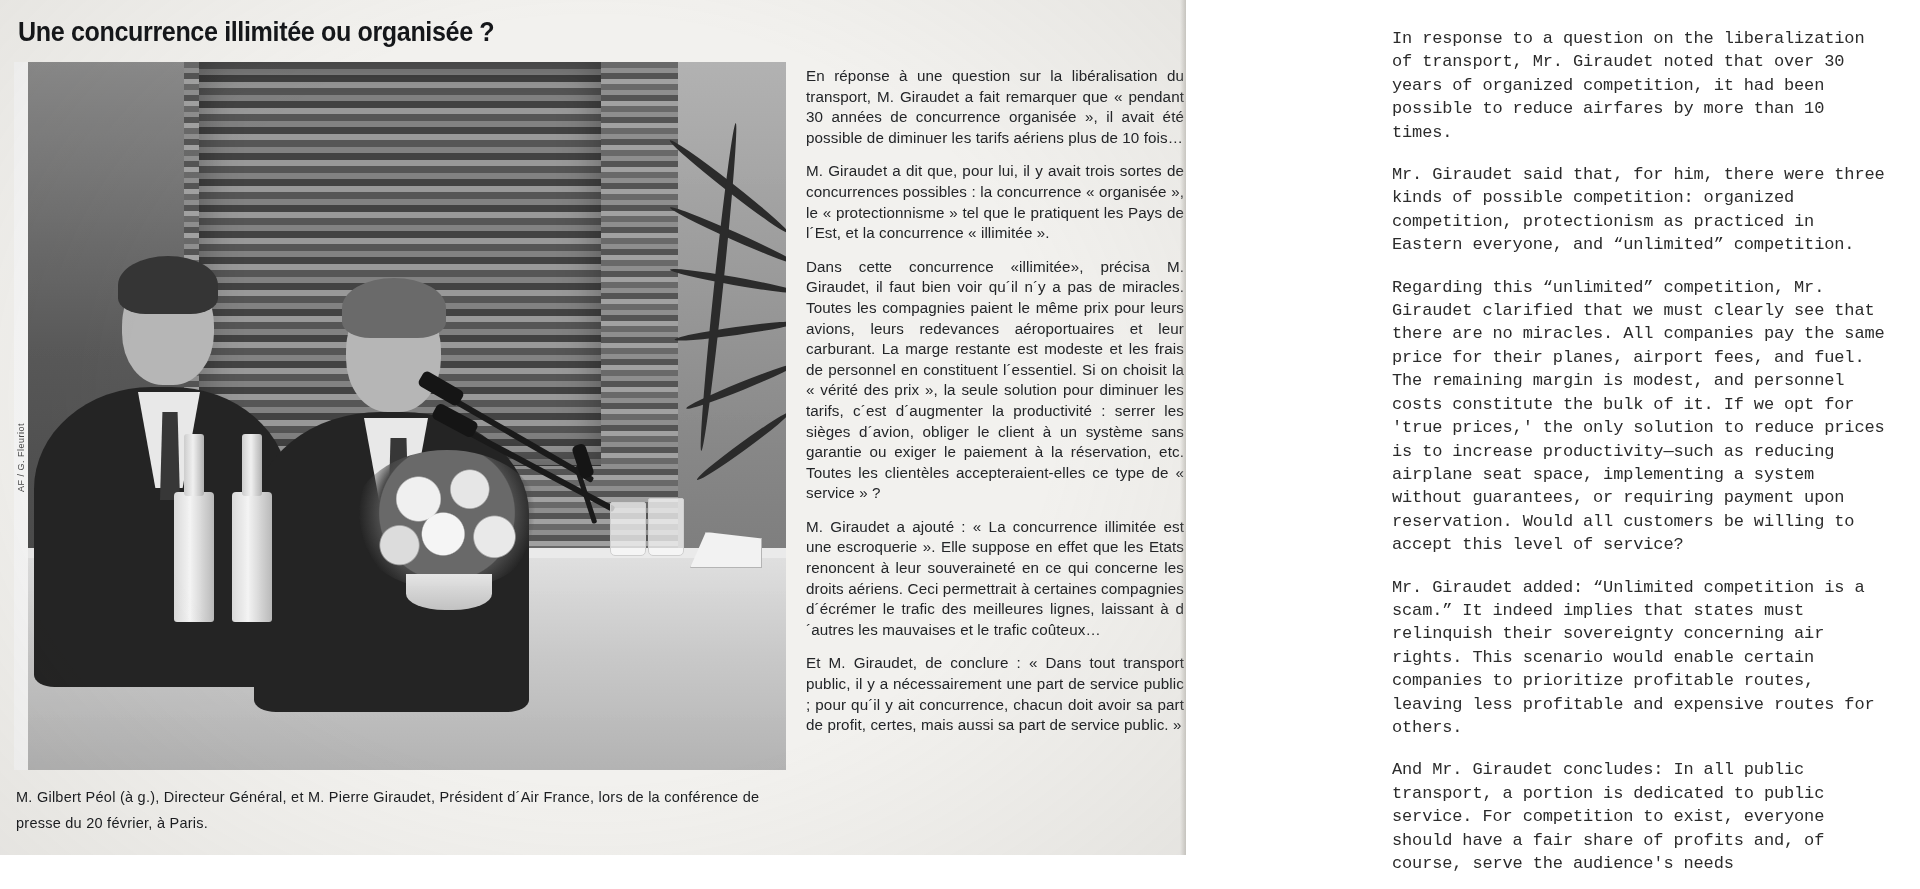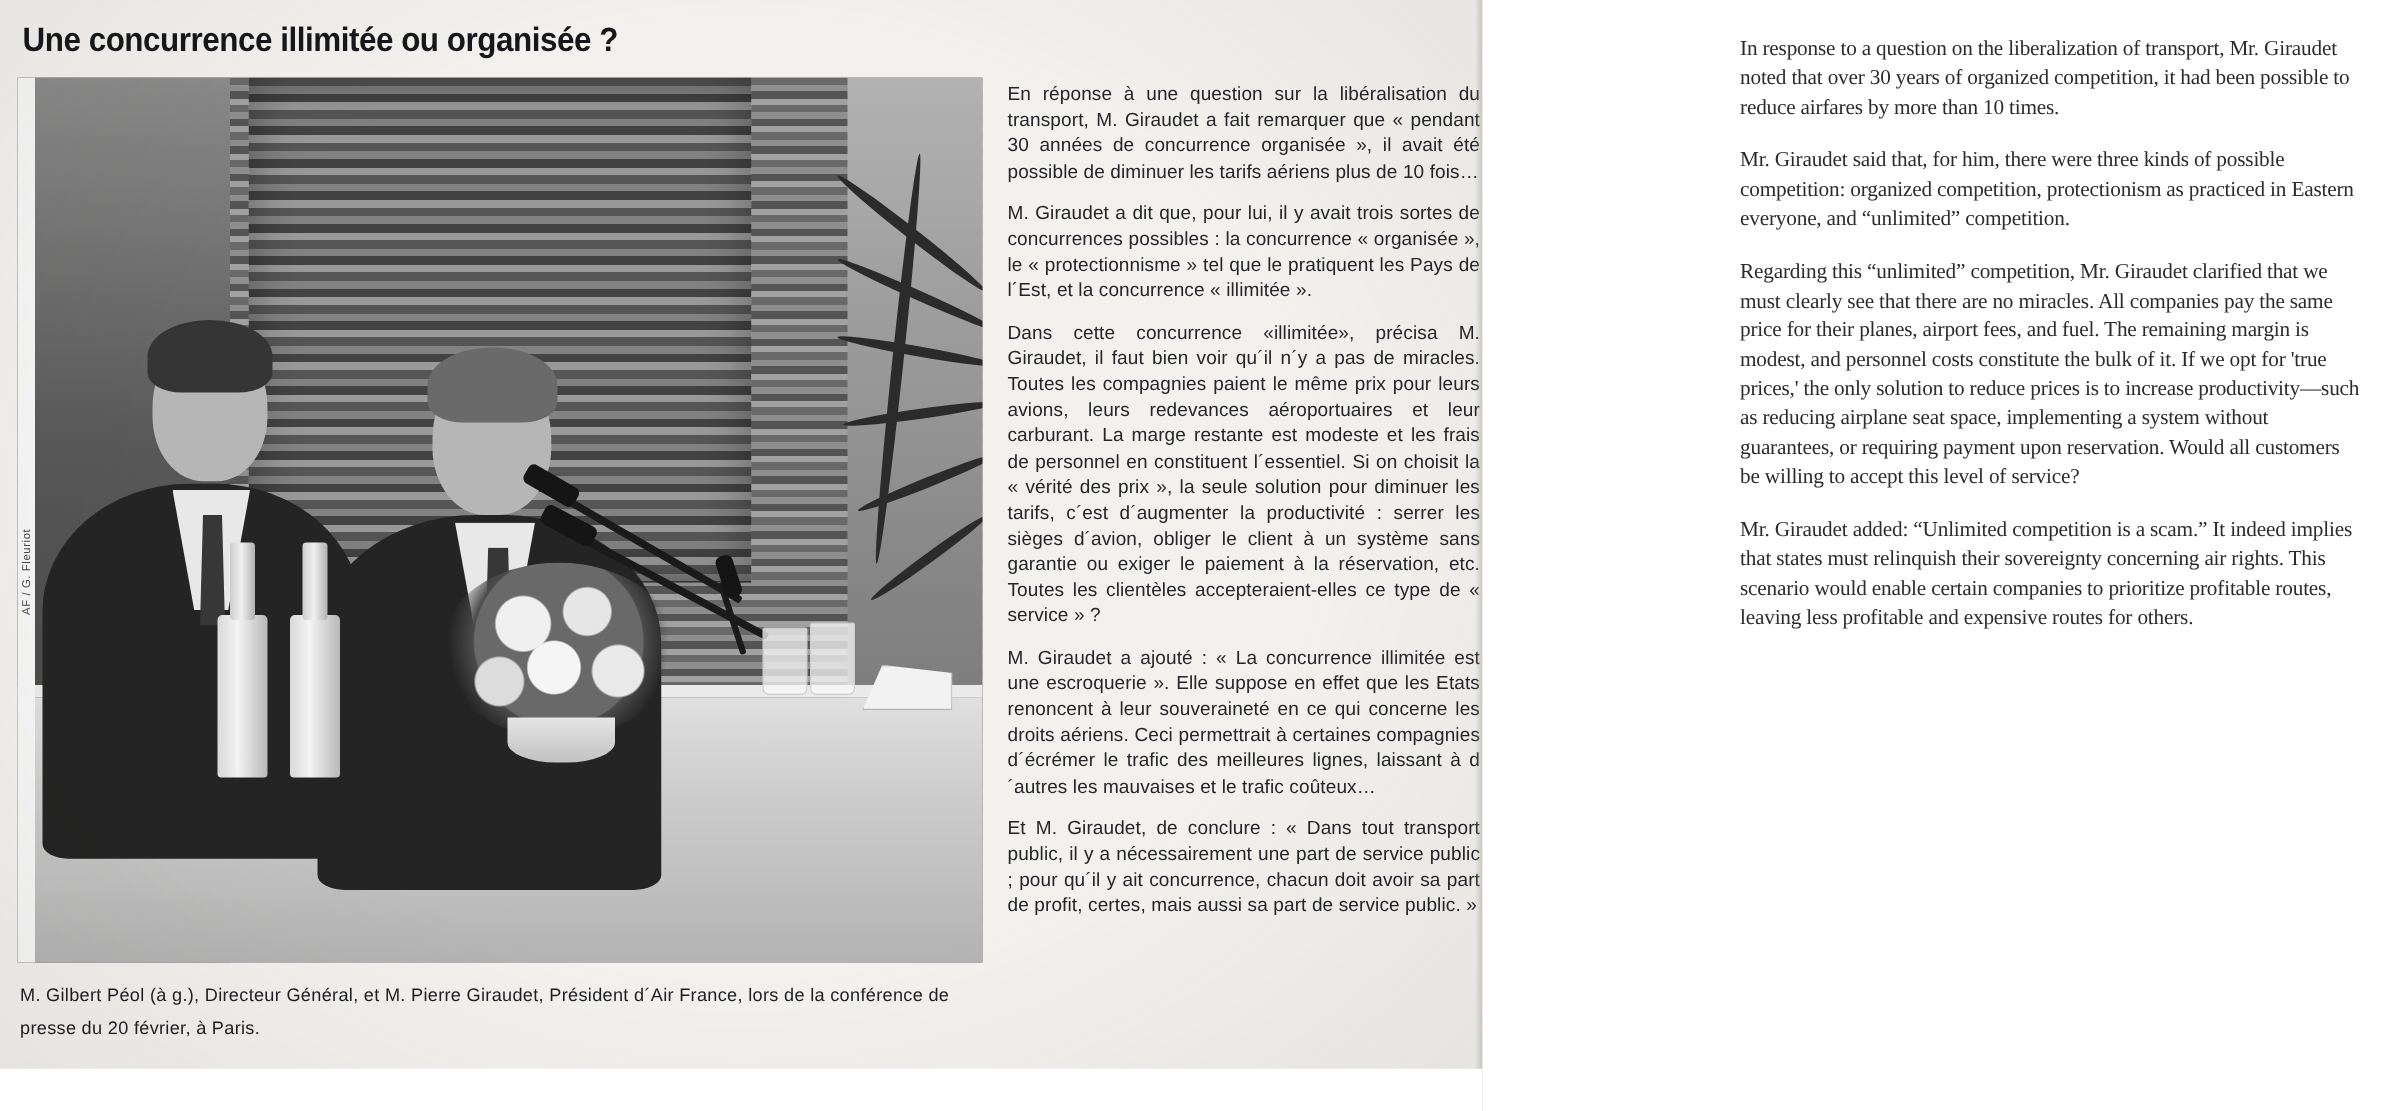--- a/index.html
+++ b/index.html
@@ -201,21 +201,21 @@
     font-family:"Liberation Sans", sans-serif;
     font-weight:700;
     font-size:19.5px;
     line-height:25px;
     color:#2b2b2b;
     margin:6px 0 0 0;
     letter-spacing:-0.1px;
   }
   .en-col p.body{
     margin:19px 0 0 0;
-    font-family:Liberation Serif, serif;
+    font-family:Liberation Mono, monospace;
     font-size:17px;
     line-height:23.4px;
     color:#2b2b2b;
     letter-spacing:-0.15px;
   }
 </style>
 </head>
 <body>
 
 <div class="page">
@@ -306,15 +306,16 @@
       <div class="scan-right-edge"></div>
       <div class="scan-bottom-edge"></div>
     </div>
   </div>
 
   <div class="en-col">
     <p class="body">In response to a question on the liberalization of transport, Mr. Giraudet noted that over 30 years of organized competition, it had been possible to reduce airfares by more than 10 times.</p>
     <p class="body">Mr. Giraudet said that, for him, there were three kinds of possible competition: organized competition, protectionism as practiced in Eastern everyone, and “unlimited” competition.</p>
     <p class="body">Regarding this “unlimited” competition, Mr. Giraudet clarified that we must clearly see that there are no miracles. All companies pay the same price for their planes, airport fees, and fuel. The remaining margin is modest, and personnel costs constitute the bulk of it. If we opt for 'true prices,' the only solution to reduce prices is to increase productivity—such as reducing airplane seat space, implementing a system without guarantees, or requiring payment upon reservation. Would all customers be willing to accept this level of service?</p>
     <p class="body">Mr. Giraudet added: “Unlimited competition is a scam.” It indeed implies that states must relinquish their sovereignty concerning air rights. This scenario would enable certain companies to prioritize profitable routes, leaving less profitable and expensive routes for others.</p>
+    <p class="body">And Mr. Giraudet concludes: In all public transport, a portion is dedicated to public service. For competition to exist, everyone should have a fair share of profits and, of course, serve the audience's needs</p>
   </div>
 
 </div>
 
 </body></html>

